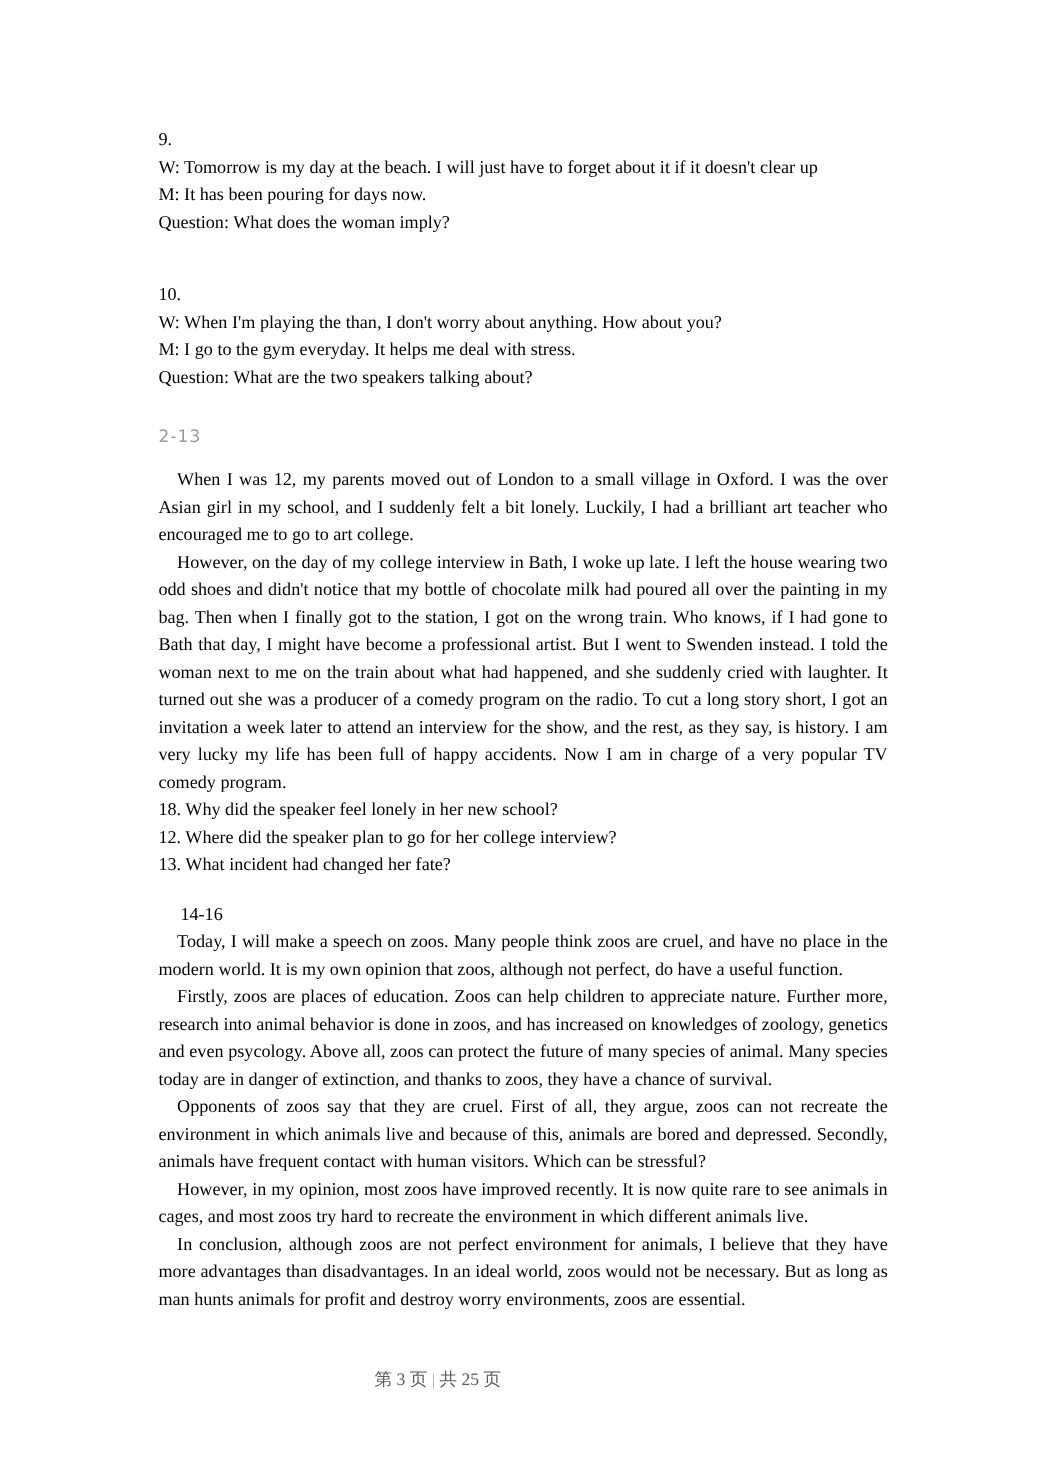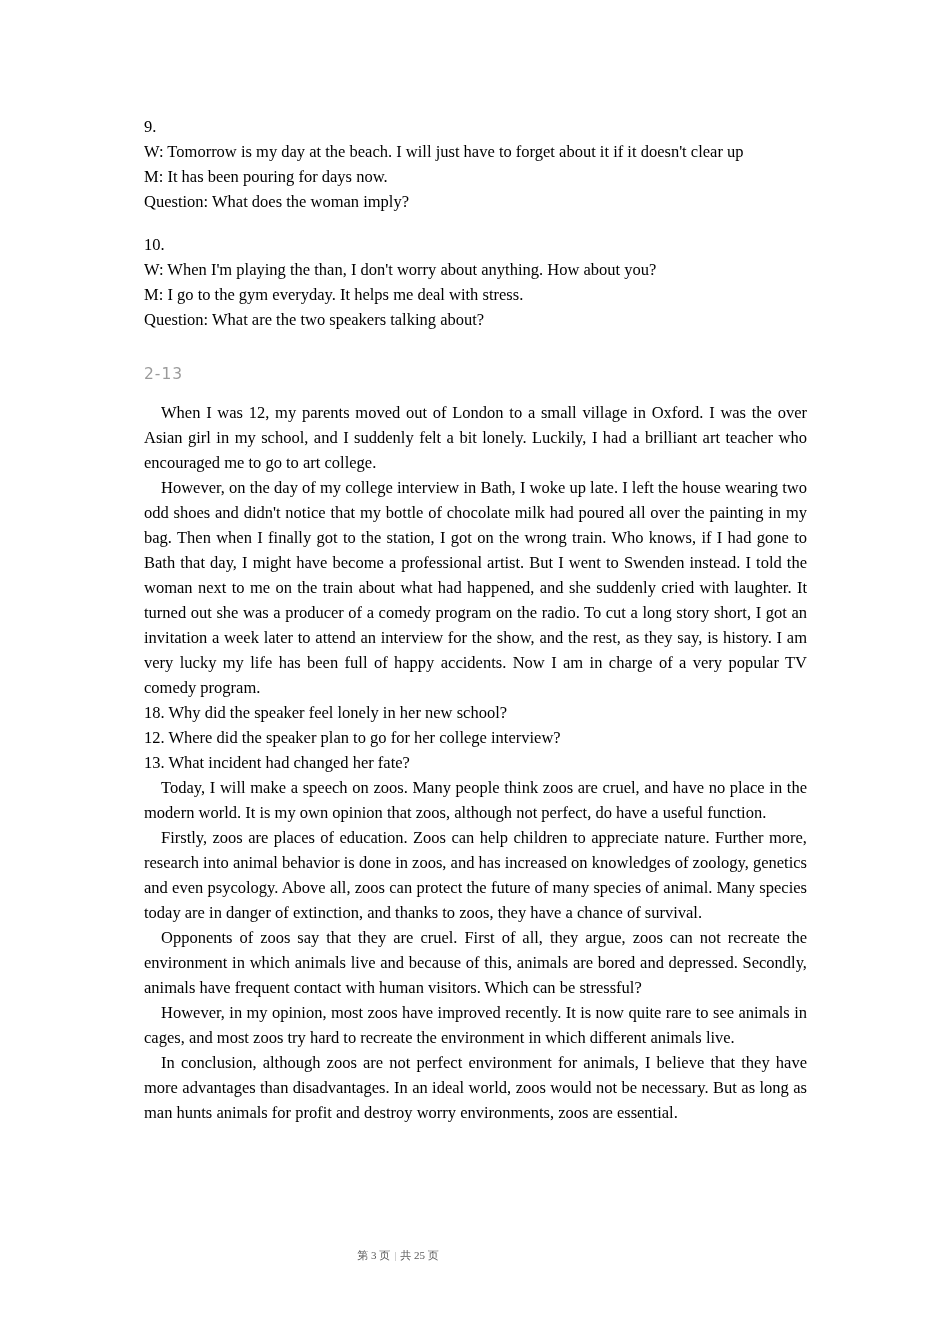--- a/index.html
+++ b/index.html
@@ -27,41 +27,41 @@
     line-height: 25px;
   }
   .line {
     text-align: left;
     white-space: normal;
   }
   .para {
     text-align: justify;
     text-indent: 17px;
   }
-  .block-gap-large { margin-top: 18px; }
+  .block-gap-large { margin-top: 41px; }
   .heading-gray {
     color: #9b9b9b;
     margin-top: 30px;
     font-family: "DejaVu Sans", sans-serif;
     font-size: 15.5px;
     letter-spacing: 1px;
   }
   .after-heading { margin-top: 13px; }
   .heading-black {
     margin-top: 20px;
     text-indent: 20px;
   }
   .questions p { text-align: left; }
   .footer {
     position: absolute;
     top: 1245px;
     left: 0;
     width: 796px;
     text-align: center;
-    font-size: 11px;
+    font-size: 16px;
     color: #595959;
     line-height: 20px;
   }
   .footer .sep { color: #b0b0b0; padding: 0 4px; }
 </style>
 </head>
 <body>
 
 <div class="page">
   <div class="content">
@@ -85,20 +85,21 @@
       <p class="para after-heading">When I was 12, my parents moved out of London to a small village in Oxford. I was the over Asian girl in my school, and I suddenly felt a bit lonely. Luckily, I had a brilliant art teacher who encouraged me to go to art college.</p>
       <p class="para">However, on the day of my college interview in Bath, I woke up late. I left the house wearing two odd shoes and didn't notice that my bottle of chocolate milk had poured all over the painting in my bag. Then when I finally got to the station, I got on the wrong train. Who knows, if I had gone to Bath that day, I might have become a professional artist. But I went to Swenden instead. I told the woman next to me on the train about what had happened, and she suddenly cried with laughter. It turned out she was a producer of a comedy program on the radio. To cut a long story short, I got an invitation a week later to attend an interview for the show, and the rest, as they say, is history. I am very lucky my life has been full of happy accidents. Now I am in charge of a very popular TV comedy program.</p>
       <div class="questions">
         <p class="line">18. Why did the speaker feel lonely in her new school?</p>
         <p class="line">12. Where did the speaker plan to go for her college interview?</p>
         <p class="line">13. What incident had changed her fate?</p>
       </div>
     </div>
 
     <div class="block">
+      <p class="line heading-black">14-16</p>
       <p class="para">Today, I will make a speech on zoos. Many people think zoos are cruel, and have no place in the modern world. It is my own opinion that zoos, although not perfect, do have a useful function.</p>
       <p class="para">Firstly, zoos are places of education. Zoos can help children to appreciate nature. Further more, research into animal behavior is done in zoos, and has increased on knowledges of zoology, genetics and even psycology. Above all, zoos can protect the future of many species of animal. Many species today are in danger of extinction, and thanks to zoos, they have a chance of survival.</p>
       <p class="para">Opponents of zoos say that they are cruel. First of all, they argue, zoos can not recreate the environment in which animals live and because of this, animals are bored and depressed. Secondly, animals have frequent contact with human visitors. Which can be stressful?</p>
       <p class="para">However, in my opinion, most zoos have improved recently. It is now quite rare to see animals in cages, and most zoos try hard to recreate the environment in which different animals live.</p>
       <p class="para">In conclusion, although zoos are not perfect environment for animals, I believe that they have more advantages than disadvantages. In an ideal world, zoos would not be necessary. But as long as man hunts animals for profit and destroy worry environments, zoos are essential.</p>
     </div>
 
   </div>
 
   <div class="footer">

